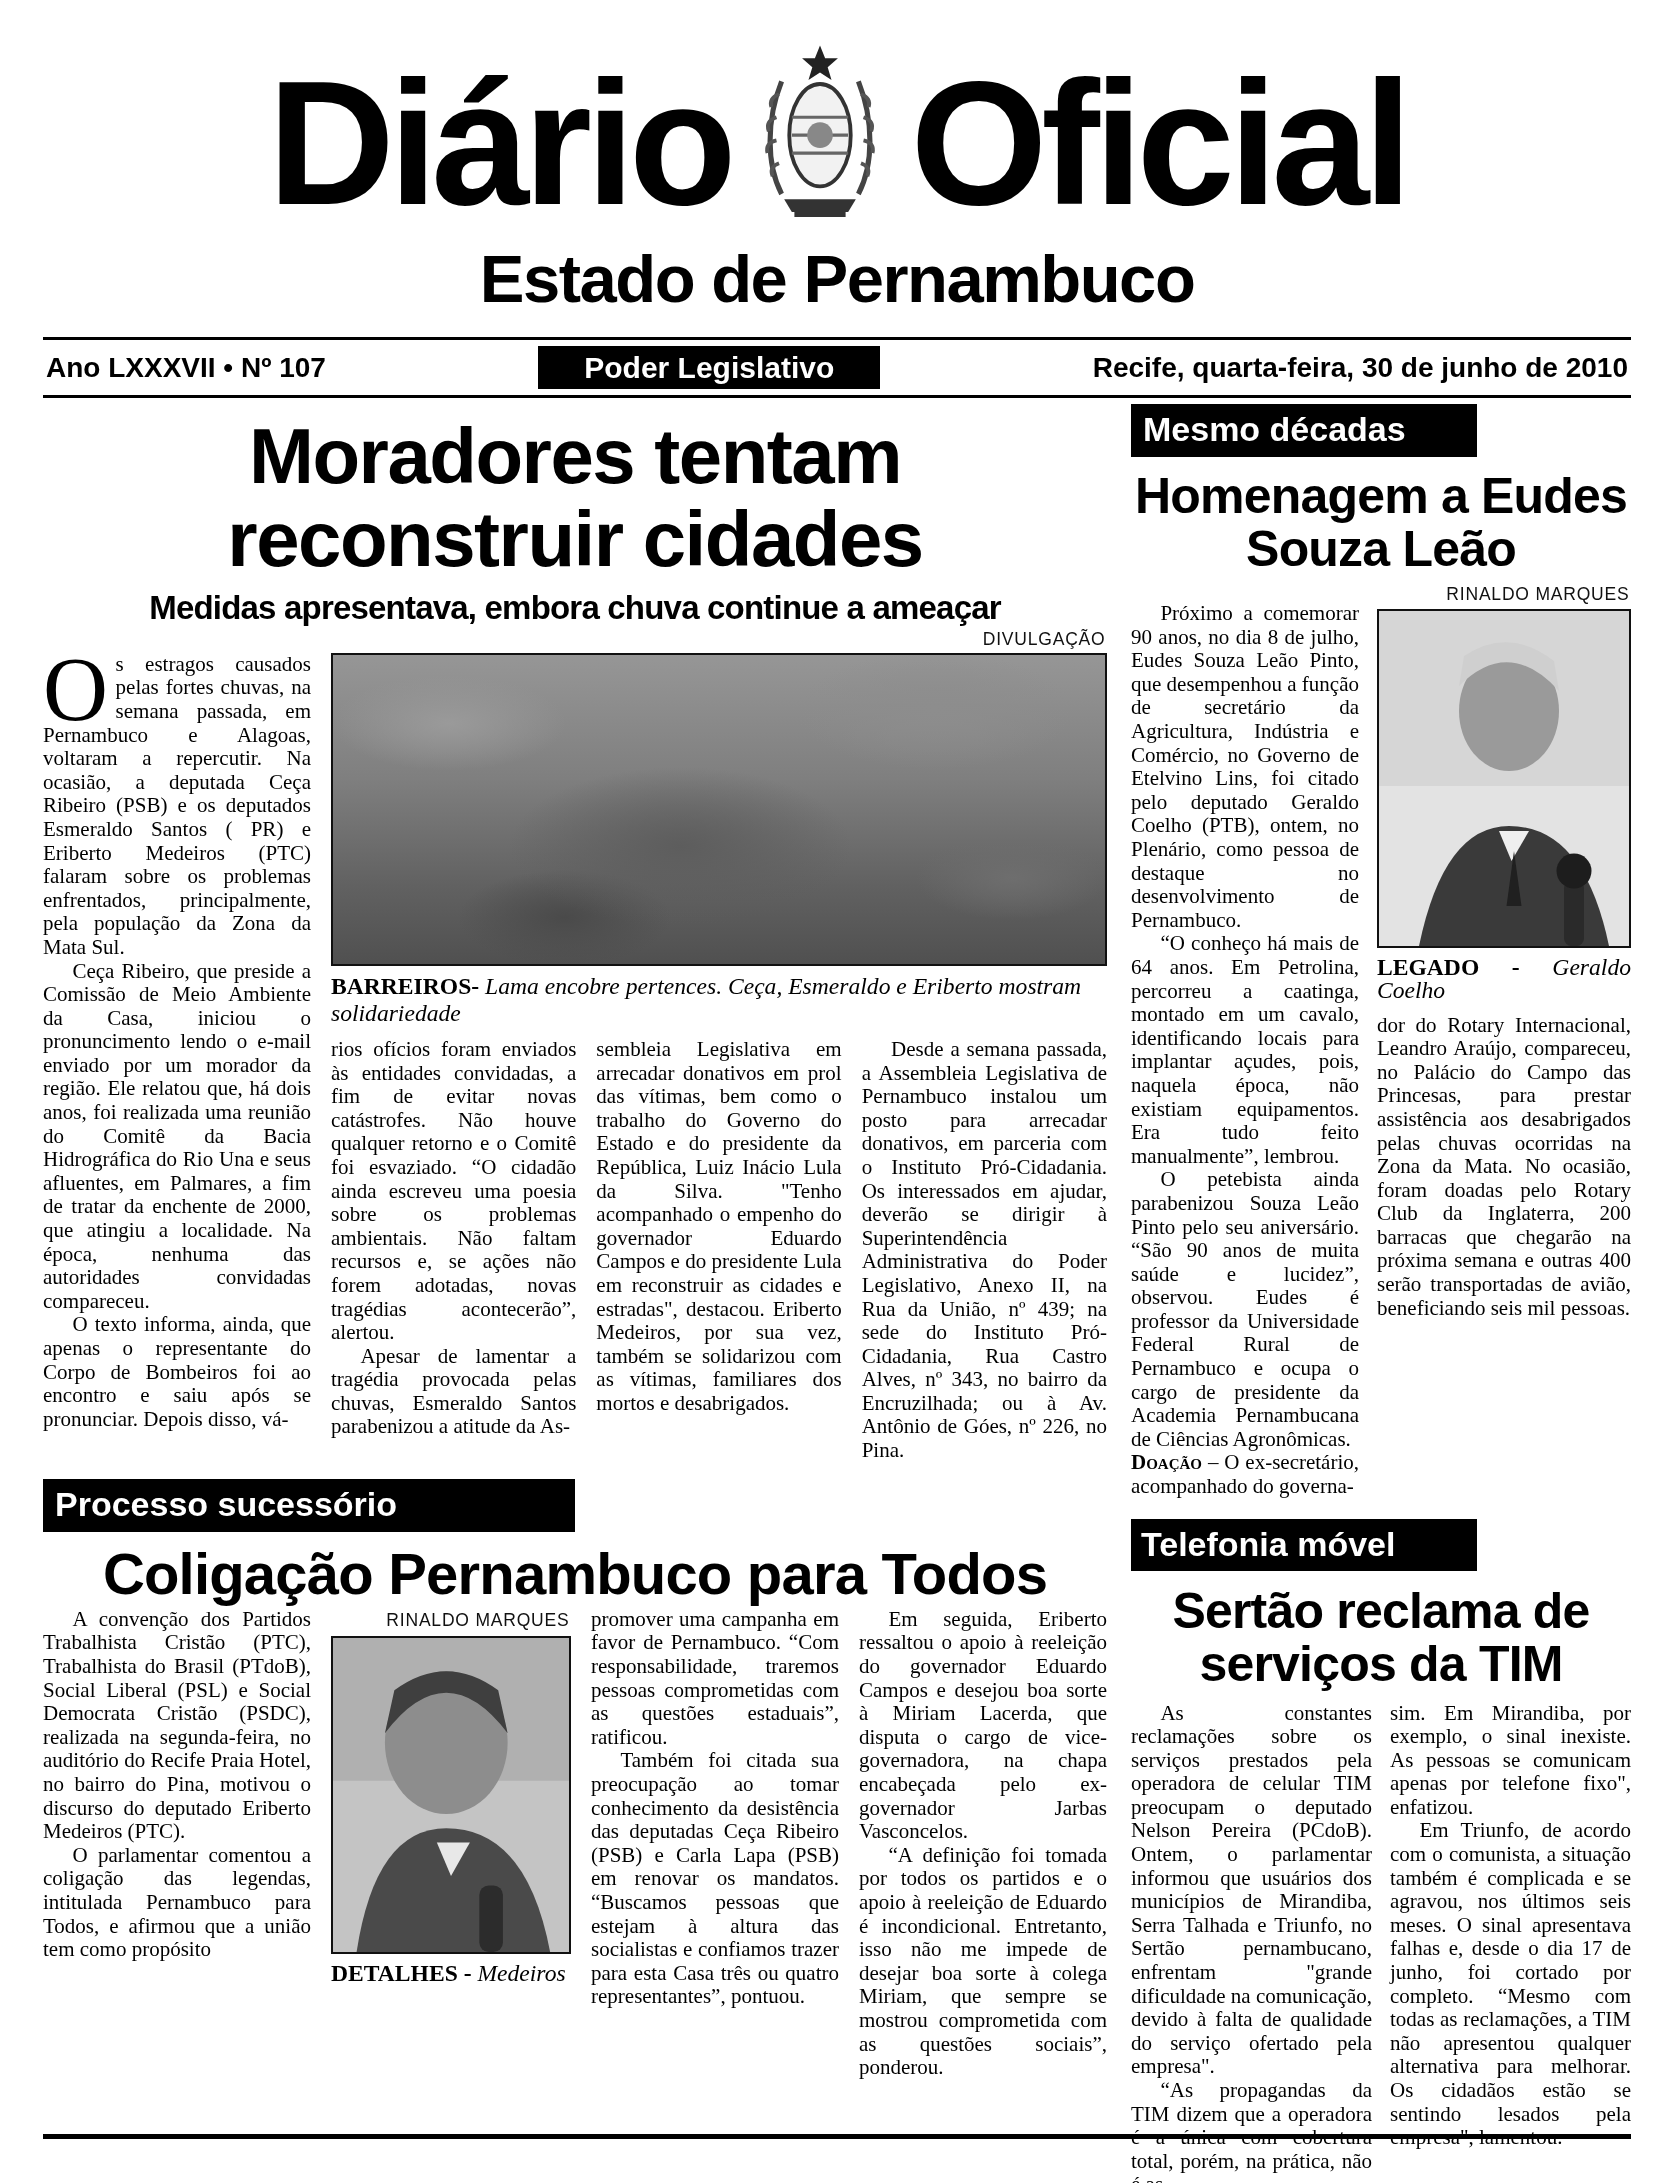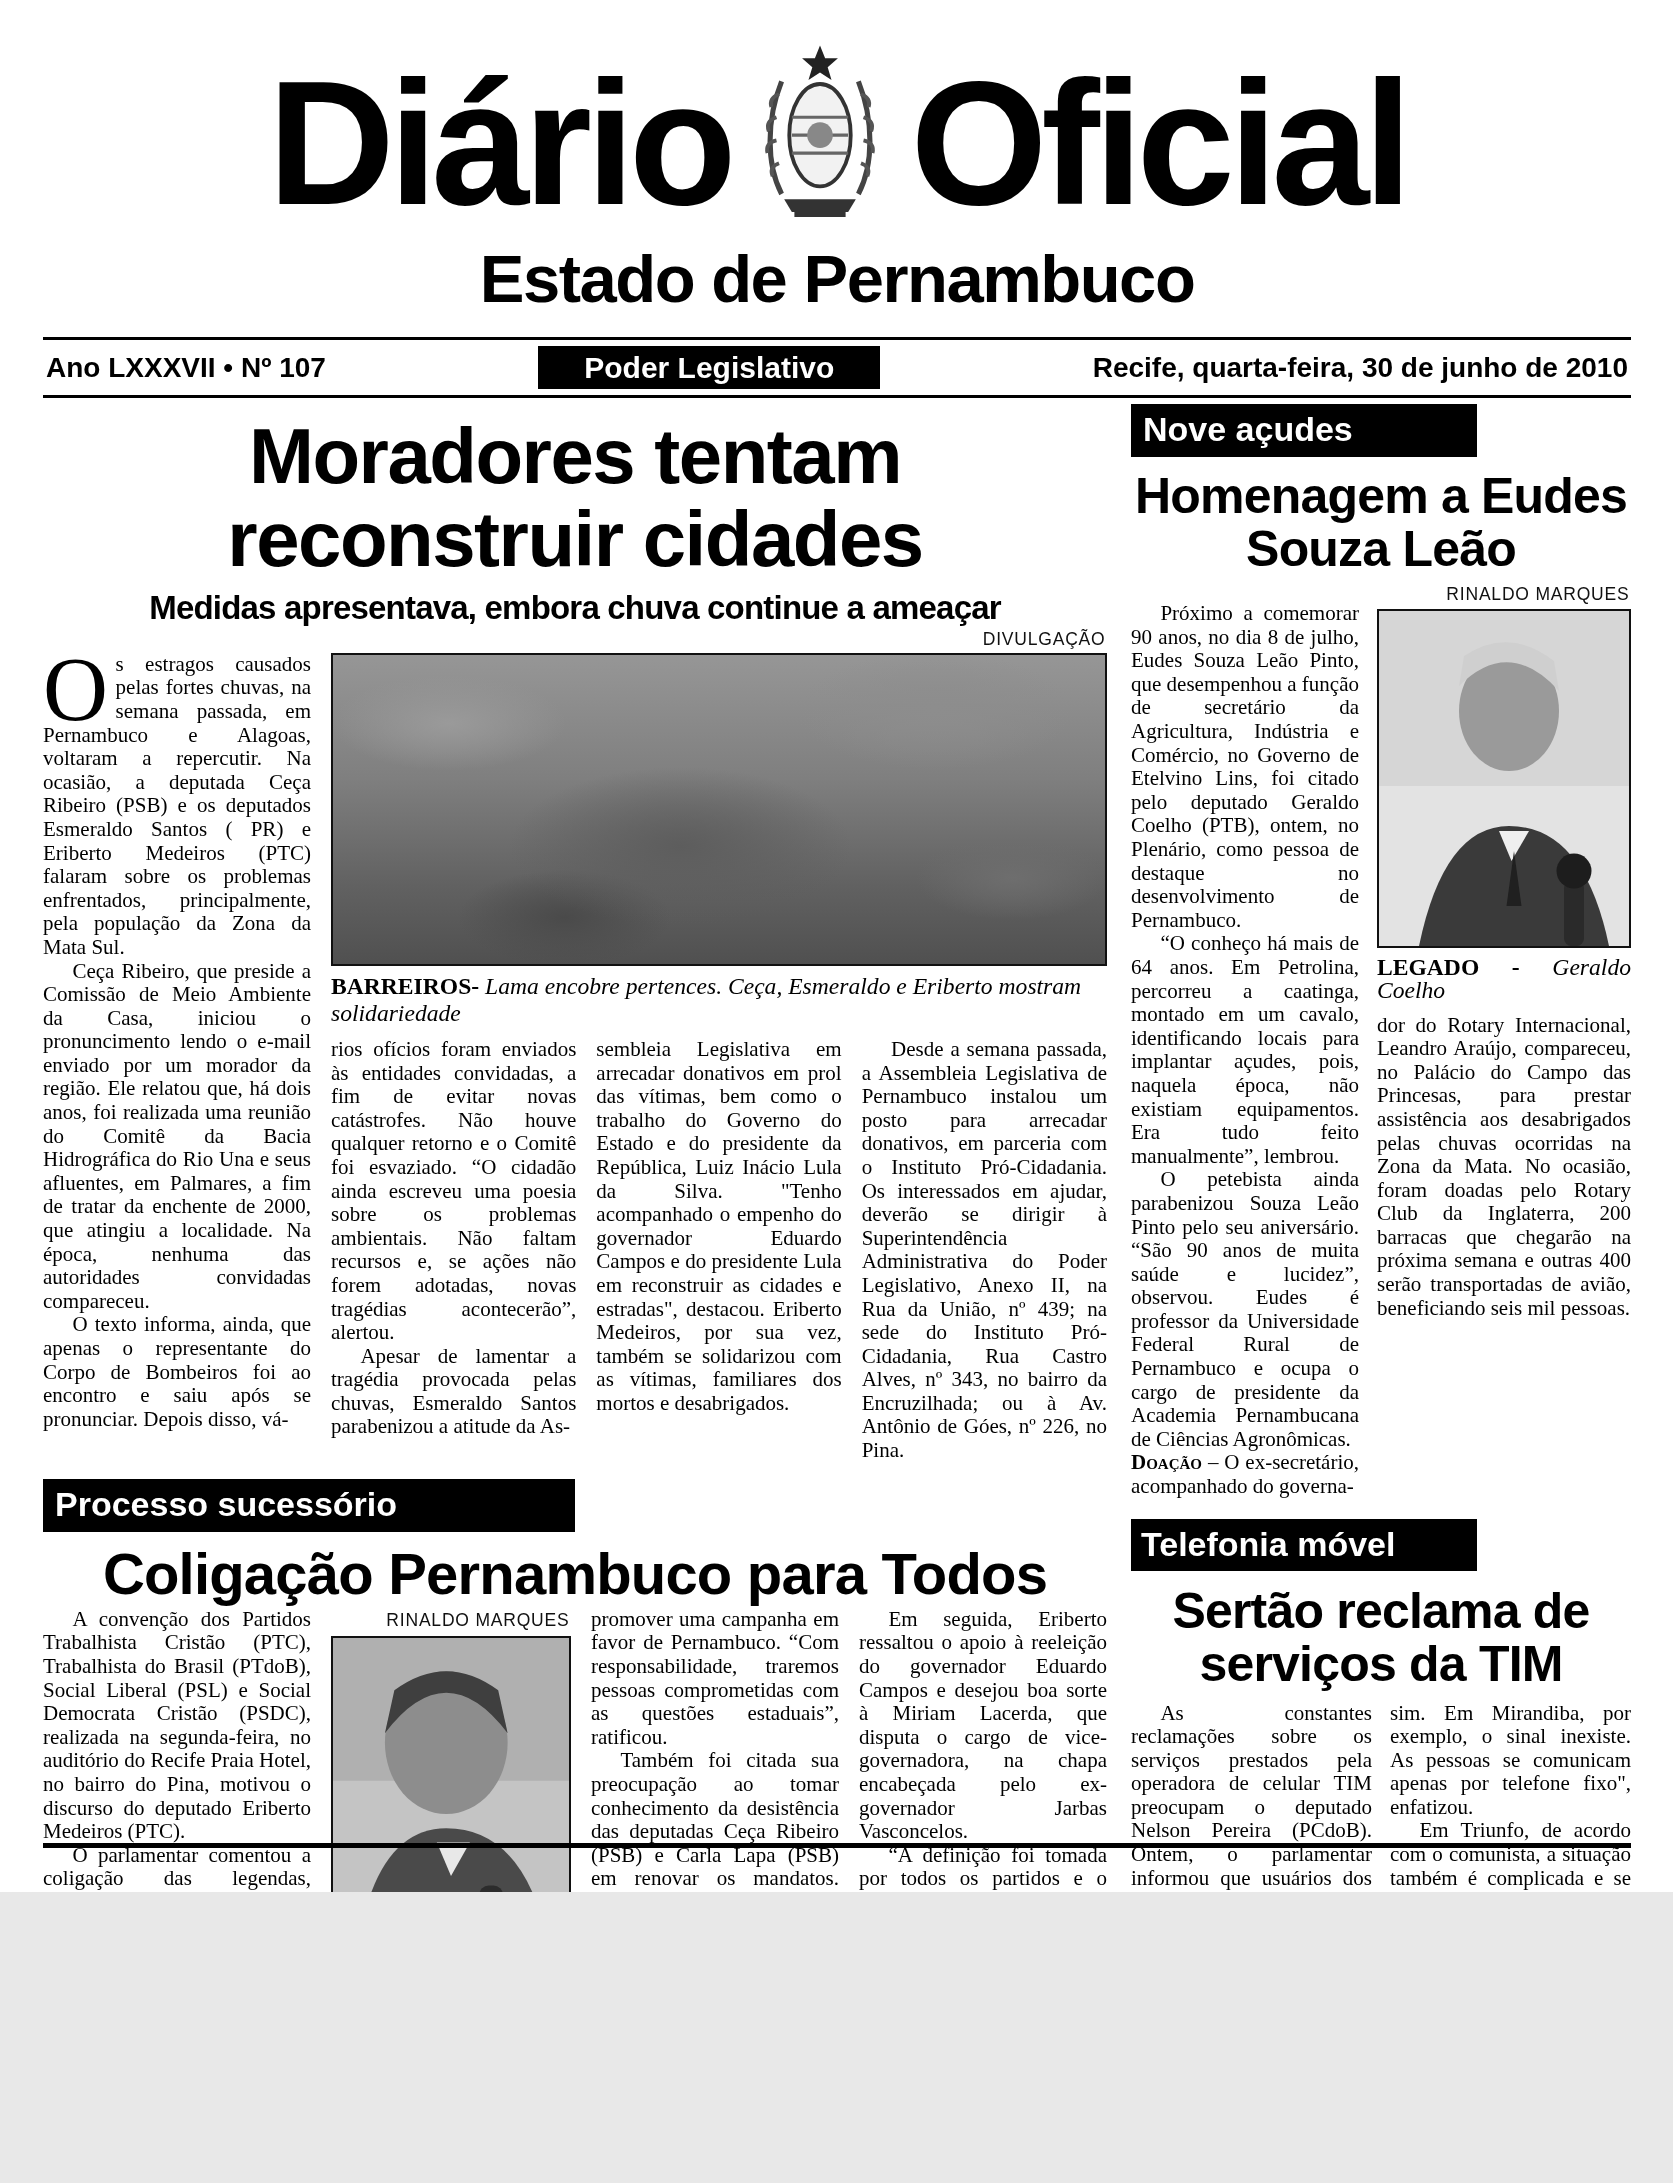--- a/index.html
+++ b/index.html
@@ -1,18 +1,18 @@
 <!DOCTYPE html>
 <html style="font-size:12px"><head>
 <meta charset="utf-8">
 <style>
   html,body{margin:0;padding:0;background:#e8e8e8;}
   .page{
     position:relative;
-    width:1674px;height:1892px;
+    width:1674px;height:2183px;
     background:#ffffff;
     color:#000;
     overflow:hidden;
     font-family:"Liberation Serif",serif;
     box-sizing:border-box;
     padding:30px 43px 0 43px;
   }
   
   .masthead{display:flex;align-items:center;justify-content:center;gap:26px;margin-top:21px;}
   .masthead .word{
@@ -217,21 +217,21 @@
           <div>
             <p class="ind">Em seguida, Eriberto ressaltou o apoio à reeleição do governador Eduardo Campos e desejou boa sorte à Miriam Lacerda, que disputa o cargo de vice-governadora, na chapa encabeçada pelo ex-governador Jarbas Vasconcelos.</p>
             <p class="ind">“A definição foi tomada por todos os partidos e o apoio à reeleição de Eduardo é incondicional. Entretanto, isso não me impede de desejar boa sorte à colega Miriam, que sempre se mostrou comprometida com as questões sociais”, ponderou.</p>
           </div>
         </div>
       </div>
     </div>
 
     <div class="side-col">
 
-      <div class="kicker" style="min-width:346px;box-sizing:border-box;">Nove açudes</div>
+      <div class="kicker" style="min-width:346px;box-sizing:border-box;">Mesmo décadas</div>
       <h2 class="sidehead">Homenagem a Eudes Souza Leão</h2>
 
       <div class="side-grid bodytext">
         <div style="padding-top:21px;">
           <p class="ind">Próximo a comemorar 90 anos, no dia 8 de julho, Eudes Souza Leão Pinto, que desempenhou a função de secretário da Agricultura, Indústria e Comércio, no Governo de Etelvino Lins, foi citado pelo deputado Geraldo Coelho (PTB), ontem, no Plenário, como pessoa de destaque no desenvolvimento de Pernambuco.</p>
           <p class="ind">“O conheço há mais de 64 anos. Em Petrolina, percorreu a caatinga, montado em um cavalo, identificando locais para implantar açudes, pois, naquela época, não existiam equipamentos. Era tudo feito manualmente”, lembrou.</p>
           <p class="ind">O petebista ainda parabenizou Souza Leão Pinto pelo seu aniversário. “São 90 anos de muita saúde e lucidez”, observou. Eudes é professor da Universidade Federal Rural de Pernambuco e ocupa o cargo de presidente da Academia Pernambucana de Ciências Agronômicas.</p>
           <p><span class="leadin">Doação</span> <span>– O ex-secretário, acompanhado do governa-</span></p>
         </div>
         <div>

